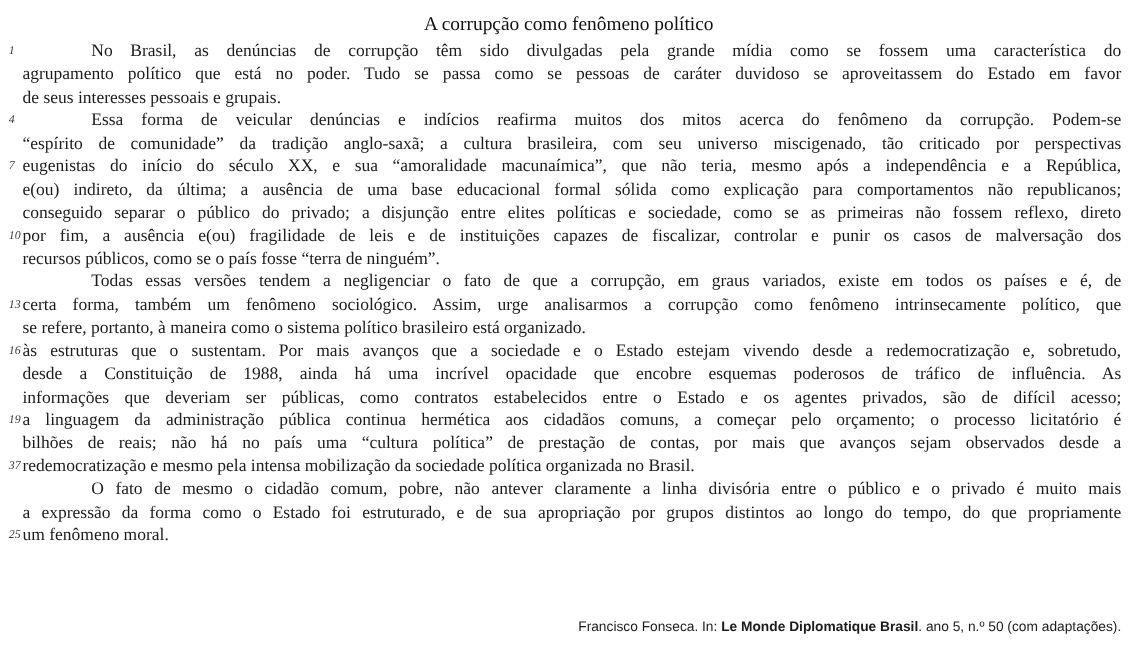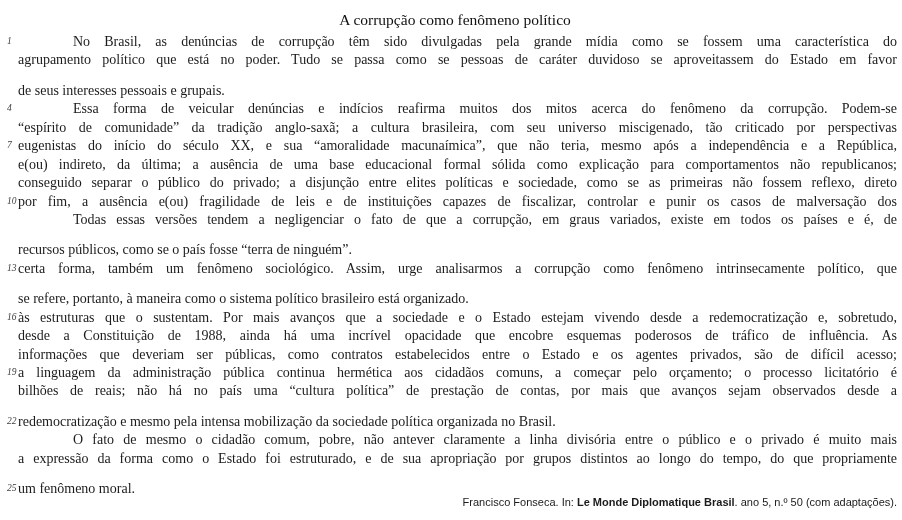--- a/index.html
+++ b/index.html
@@ -40,21 +40,20 @@
     line-height: 18.45px;
     font-size: 14px;
     text-align: justify;
     text-align-last: justify;
     -webkit-text-align-last: justify;
     overflow: visible;
     white-space: normal;
   }
   .line.last {
     text-align-last: left;
-    margin-top: 12px;
     -webkit-text-align-last: left;
   }
   .line.indent {
     text-indent: 55px;
   }
   .line-number {
     position: absolute;
     left: -11px;
     top: 4px;
     font-size: 9.5px;
@@ -87,28 +86,28 @@
   <div class="lines">
       <div class="line indent"><span class="line-number">1</span><span>No Brasil, as denúncias de corrupção têm sido divulgadas pela grande mídia como se fossem uma característica do</span></div>
       <div class="line"><span>agrupamento político que está no poder. Tudo se passa como se pessoas de caráter duvidoso se aproveitassem do Estado em favor</span></div>
       <div class="line last"><span>de seus interesses pessoais e grupais.</span></div>
       <div class="line indent"><span class="line-number">4</span><span>Essa forma de veicular denúncias e indícios reafirma muitos dos mitos acerca do fenômeno da corrupção. Podem-se</span></div>
       <div class="line"><span>“espírito de comunidade” da tradição anglo-saxã; a cultura brasileira, com seu universo miscigenado, tão criticado por perspectivas</span></div>
       <div class="line"><span class="line-number">7</span><span>eugenistas do início do século XX, e sua “amoralidade macunaímica”, que não teria, mesmo após a independência e a República,</span></div>
       <div class="line"><span>e(ou) indireto, da última; a ausência de uma base educacional formal sólida como explicação para comportamentos não republicanos;</span></div>
       <div class="line"><span>conseguido separar o público do privado; a disjunção entre elites políticas e sociedade, como se as primeiras não fossem reflexo, direto</span></div>
       <div class="line"><span class="line-number">10</span><span>por fim, a ausência e(ou) fragilidade de leis e de instituições capazes de fiscalizar, controlar e punir os casos de malversação dos</span></div>
+      <div class="line last"><span>recursos públicos, como se o país fosse “terra de ninguém”.</span></div>
       <div class="line indent"><span>Todas essas versões tendem a negligenciar o fato de que a corrupção, em graus variados, existe em todos os países e é, de</span></div>
-      <div class="line last"><span>recursos públicos, como se o país fosse “terra de ninguém”.</span></div>
       <div class="line"><span class="line-number">13</span><span>certa forma, também um fenômeno sociológico. Assim, urge analisarmos a corrupção como fenômeno intrinsecamente político, que</span></div>
       <div class="line last"><span>se refere, portanto, à maneira como o sistema político brasileiro está organizado.</span></div>
       <div class="line"><span class="line-number">16</span><span>às estruturas que o sustentam. Por mais avanços que a sociedade e o Estado estejam vivendo desde a redemocratização e, sobretudo,</span></div>
       <div class="line"><span>desde a Constituição de 1988, ainda há uma incrível opacidade que encobre esquemas poderosos de tráfico de influência. As</span></div>
       <div class="line"><span>informações que deveriam ser públicas, como contratos estabelecidos entre o Estado e os agentes privados, são de difícil acesso;</span></div>
       <div class="line"><span class="line-number">19</span><span>a linguagem da administração pública continua hermética aos cidadãos comuns, a começar pelo orçamento; o processo licitatório é</span></div>
       <div class="line"><span>bilhões de reais; não há no país uma “cultura política” de prestação de contas, por mais que avanços sejam observados desde a</span></div>
-      <div class="line last"><span class="line-number">22</span><span>redemocratização e mesmo pela intensa mobilização da sociedade política organizada no Brasil.</span></div>
+      <div class="line last"><span class="line-number">37</span><span>redemocratização e mesmo pela intensa mobilização da sociedade política organizada no Brasil.</span></div>
       <div class="line indent"><span>O fato de mesmo o cidadão comum, pobre, não antever claramente a linha divisória entre o público e o privado é muito mais</span></div>
       <div class="line"><span>a expressão da forma como o Estado foi estruturado, e de sua apropriação por grupos distintos ao longo do tempo, do que propriamente</span></div>
       <div class="line last"><span class="line-number">25</span><span>um fenômeno moral.</span></div>
     </div>
   <div class="citation"><span>Francisco Fonseca. In: </span><b>Le Monde Diplomatique Brasil</b><span>. ano 5, n.º 50 (com adaptações).</span></div>
 </div>
 
 </body></html>

